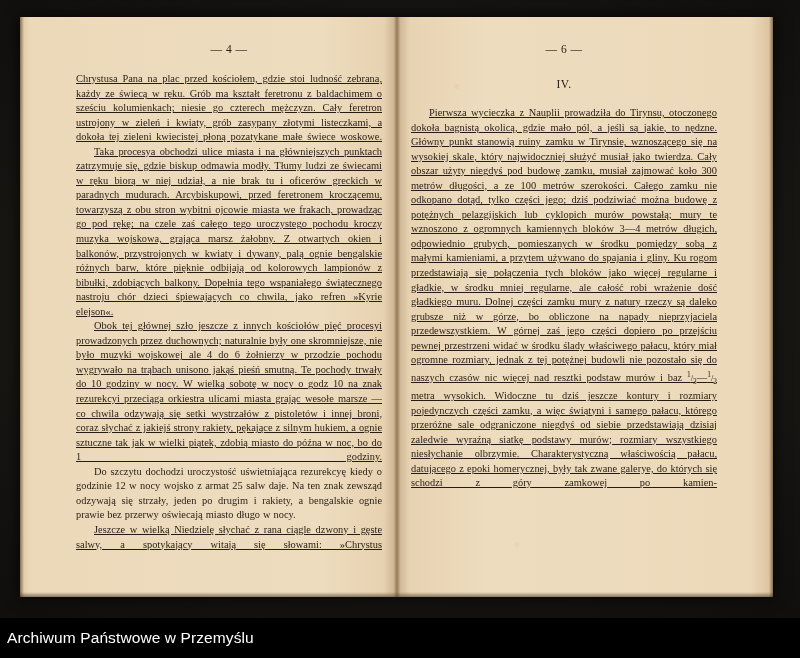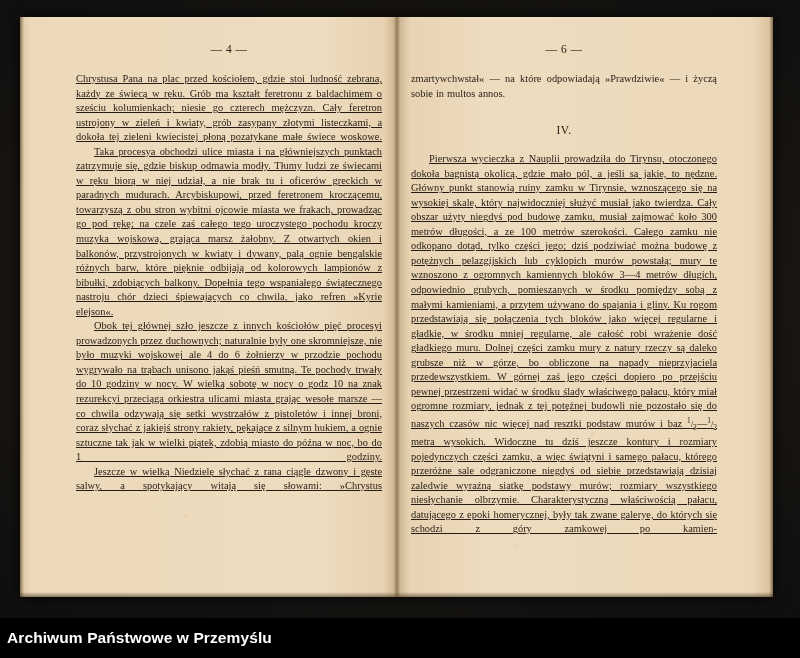--- a/index.html
+++ b/index.html
@@ -150,21 +150,21 @@
     bottom: 0;
     width: 800px;
     height: 40px;
     background: #000000;
     display: flex;
     align-items: center;
   }
   #watermark-text {
     font-family: "Liberation Sans", sans-serif;
     font-size: 15.5px;
-    font-weight: bold;
+    font-weight: normal;
     color: #ffffff;
     padding-left: 7px;
     letter-spacing: .1px;
   }
 </style>
 </head>
 <body>
 
 <div id="scan">
 
@@ -177,28 +177,28 @@
     <div id="edge-right"></div>
     <div id="edge-bottom"></div>
     <div id="gutter"></div>
 
     <div class="page" id="page-left">
       <div class="folio">—  4  —</div>
       <div class="body-text">
         <p class="last-full">Chrystusa Pana na plac przed kościołem, gdzie stoi ludność zebrana, każdy ze świecą w ręku. Grób ma kształt feretronu z baldachimem o sześciu kolumienkach; niesie go czterech mężczyzn. Cały feretron ustrojony w zieleń i kwiaty, grób zasypany złotymi listeczkami, a dokoła tej zieleni kwiecistej płoną pozatykane małe świece woskowe.</p>
         <p class="indent last-full">Taka procesya obchodzi ulice miasta i na główniejszych punktach zatrzymuje się, gdzie biskup odmawia modły. Tłumy ludzi ze świecami w ręku biorą w niej udział, a nie brak tu i oficerów greckich w paradnych mudurach. Arcybiskupowi, przed feretronem kroczącemu, towarzyszą z obu stron wybitni ojcowie miasta we frakach, prowadząc go pod rękę; na czele zaś całego tego uroczystego pochodu kroczy muzyka wojskowa, grająca marsz żałobny. Z otwartych okien i balkonów, przystrojonych w kwiaty i dywany, palą ognie bengalskie różnych barw, które pięknie odbijają od kolorowych lampionów z bibułki, zdobiących balkony. Dopełnia tego wspaniałego świątecznego nastroju chór dzieci śpiewających co chwila, jako refren »Kyrie elejson«.</p>
         <p class="indent last-full">Obok tej głównej szło jeszcze z innych kościołów pięć procesyi prowadzonych przez duchownych; naturalnie były one skromniejsze, nie było muzyki wojskowej ale 4 do 6 żołnierzy w przodzie pochodu wygrywało na trąbach unisono jakąś pieśń smutną. Te pochody trwały do 10 godziny w nocy. W wielką sobotę w nocy o godz 10 na znak rezurekcyi przeciąga orkiestra ulicami miasta grając wesołe marsze — co chwila odzywają się setki wystrzałów z pistoletów i innej broni, coraz słychać z jakiejś strony rakiety, pękające z silnym hukiem, a ognie sztuczne tak jak w wielki piątek, zdobią miasto do późna w noc, bo do 1 godziny.</p>
+        <p class="indent">Do szczytu dochodzi uroczystość uświetniająca rezurekcyę kiedy o godzinie 12 w nocy wojsko z armat 25 salw daje. Na ten znak zewsząd odzywają się strzały, jeden po drugim i rakiety, a bengalskie ognie prawie bez przerwy oświecają miasto długo w nocy.</p>
         <p class="indent last-full">Jeszcze w wielką Niedzielę słychać z rana ciągle dzwony i gęste salwy, a spotykający witają się słowami: »Chrystus</p>
       </div>
     </div>
 
     <div class="page" id="page-right">
       <div class="folio">—  6  —</div>
       <div class="body-text">
-        <p>zmartywchwstał« — na które odpowiadają »Prawdziwie« — i życzą sobie in multos annos.</p>
 
         <div class="chap-num">IV.</div>
 
         <p class="indent last-full"><span>Pierwsza wycieczka z Nauplii prowadziła do Tirynsu, otoczonego dokoła bagnistą okolicą, gdzie mało pól, a jeśli są jakie, to nędzne. Główny punkt stanowią ruiny zamku w Tirynsie, wznoszącego się na wysokiej skale, który najwidoczniej służyć musiał jako twierdza. Cały obszar użyty niegdyś pod budowę zamku, musiał zajmować koło 300 metrów długości, a ze 100 metrów szerokości. Całego zamku nie odkopano dotąd, tylko części jego; dziś podziwiać można budowę z potężnych pelazgijskich lub cyklopich murów powstałą; mury te wznoszono z ogromnych kamiennych bloków 3—4 metrów długich, odpowiednio grubych, pomieszanych w środku pomiędzy sobą z małymi kamieniami, a przytem używano do spajania i gliny. Ku rogom przedstawiają się połączenia tych bloków jako więcej regularne i gładkie, w środku mniej regularne, ale całość robi wrażenie dość gładkiego muru. Dolnej części zamku mury z natury rzeczy są daleko grubsze niż w górze, bo obliczone na napady nieprzyjaciela przedewszystkiem. W górnej zaś jego części dopiero po przejściu pewnej przestrzeni widać w środku ślady właściwego pałacu, który miał ogromne rozmiary, jednak z tej potężnej budowli nie pozostało się do naszych czasów nic więcej nad resztki podstaw murów i baz </span><span class="frac"><sup>1</sup>/<sub>3</sub></span><span>—</span><span class="frac"><sup>1</sup>/<sub>2</sub></span><span> metra wysokich. Widoczne tu dziś jeszcze kontury i rozmiary pojedynczych części zamku, a więc świątyni i samego pałacu, którego przeróżne sale odgraniczone niegdyś od siebie przedstawiają dzisiaj zaledwie wyraźną siatkę podstawy murów; rozmiary wszystkiego niesłychanie olbrzymie. Charakterystyczną właściwością pałacu, datującego z epoki homerycznej, były tak zwane galerye, do których się schodzi z góry zamkowej po kamien-</span></p>
       </div>
     </div>
   </div>
 
   <div id="watermark-bar">
     <div id="watermark-text">Archiwum Państwowe w Przemyślu</div>

